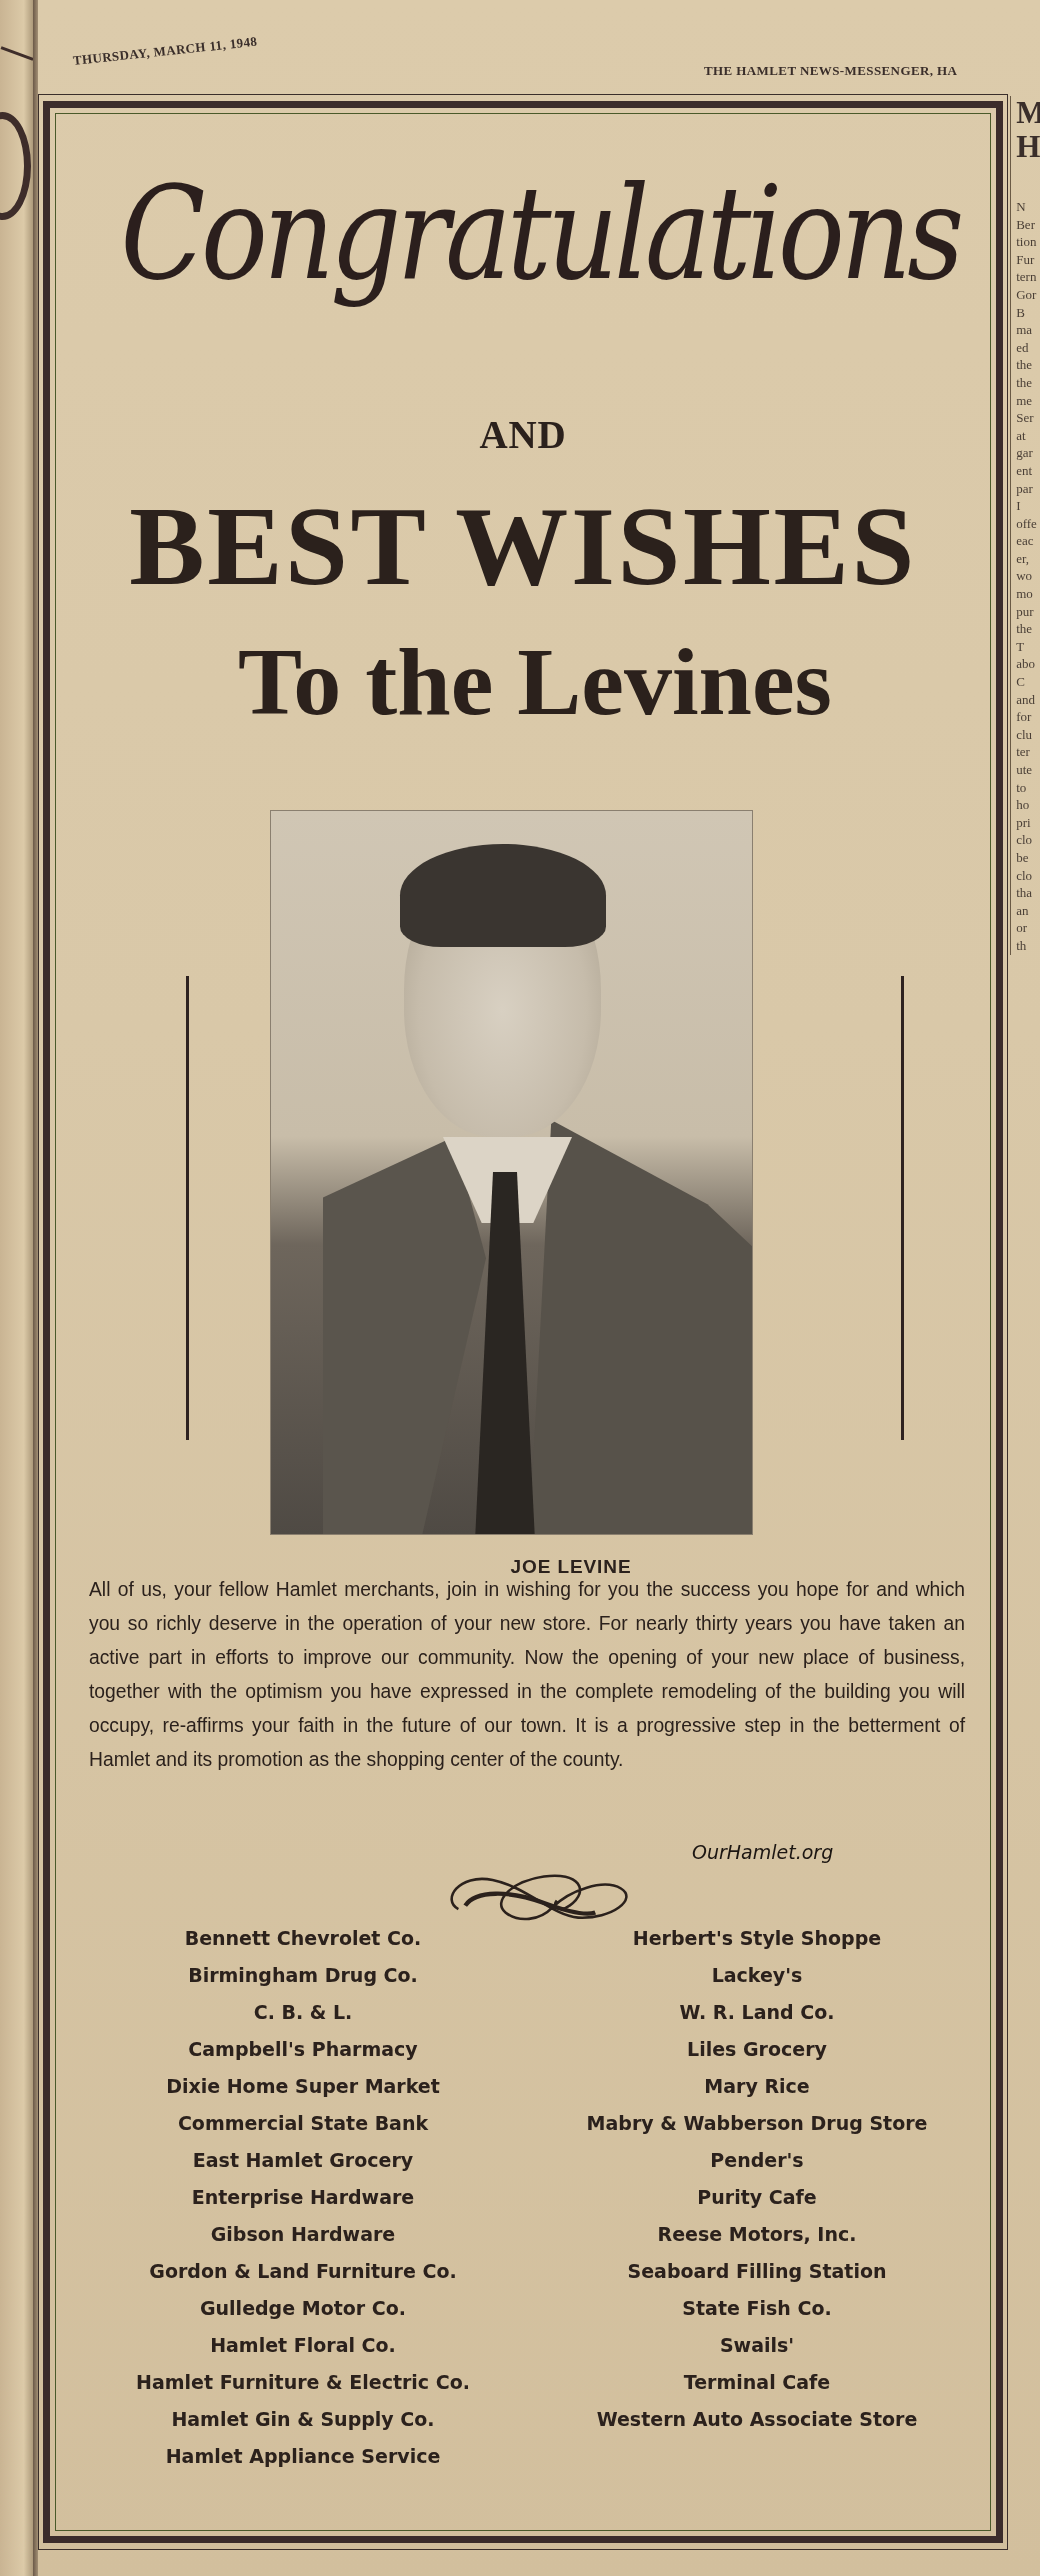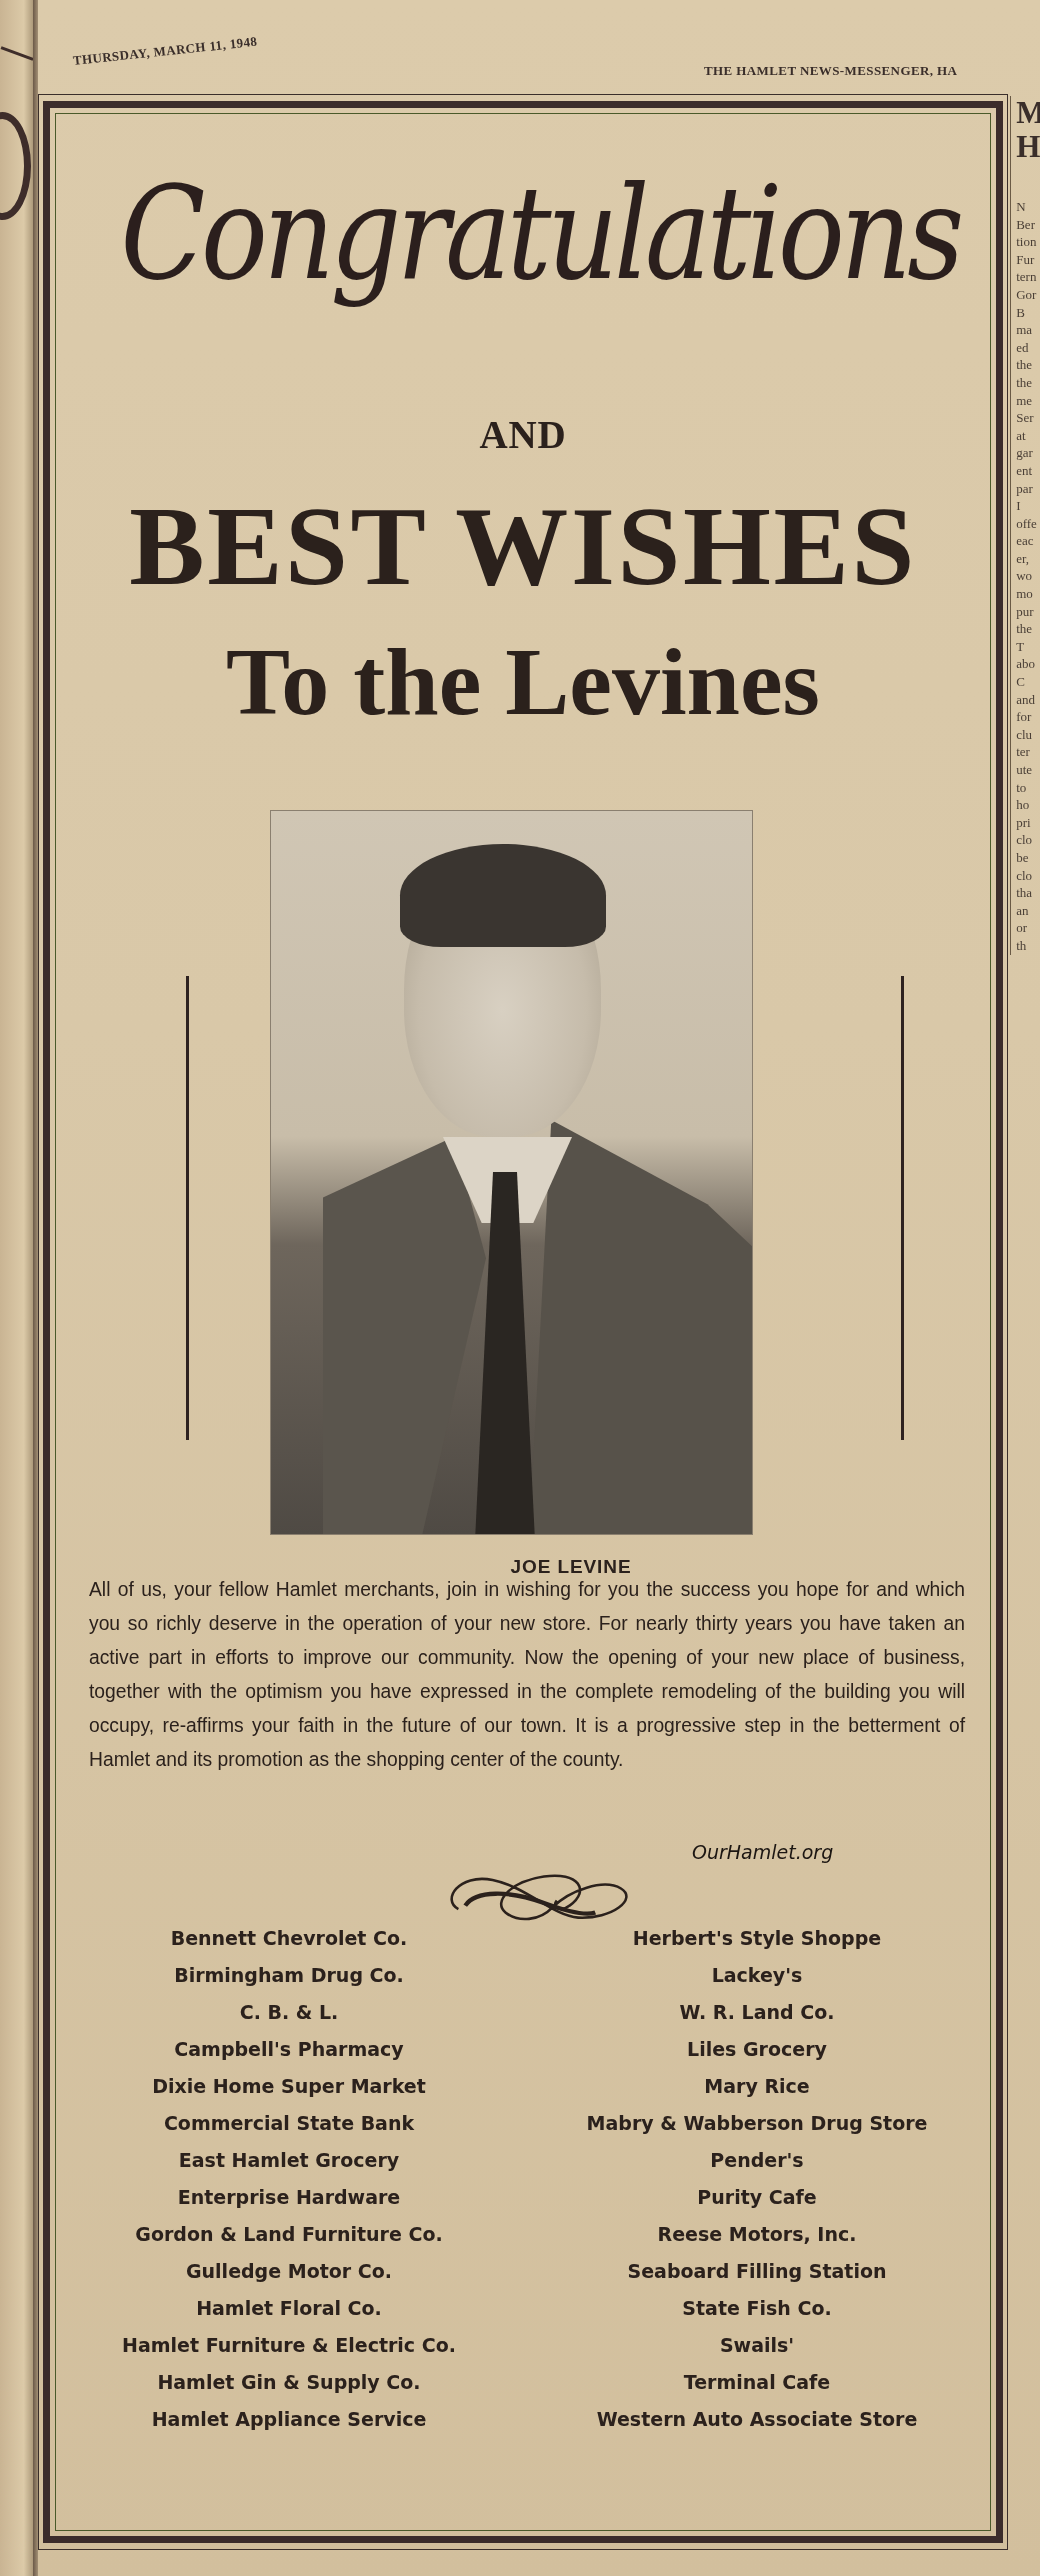--- a/index.html
+++ b/index.html
@@ -65,21 +65,21 @@
   .and {
     position: absolute; left: 0; top: 299px; width: 936px; text-align: center;
     font-size: 39px; font-weight: bold; letter-spacing: 0.9px;
   }
   .best {
     position: absolute; left: 0; top: 368px; width: 936px; text-align: center;
     font-size: 113px; font-weight: bold; letter-spacing: 2.6px; line-height: 129px;
   }
   .levines {
     position: absolute; left: 0; top: 513px; width: 936px; text-align: center;
-    font-size: 96px; font-weight: bold; line-height: 112px;
+    font-size: 96px; font-weight: bold; line-height: 112px; padding-left: 12px;
   }
   .vline { position: absolute; width: 3.4px; background: #2e2220; }
   .photo {
     position: absolute; left: 215px; top: 697px; width: 481px; height: 723px;
     background: linear-gradient(180deg, #d0c6b4 0%, #c8bda9 45%, #6e665c 60%, #4f4a44 100%);
     border: 0.9px solid #8a7f6f; overflow: hidden;
   }
   .photo .head {
     position: absolute; left: 133px; top: 43px; width: 197px; height: 283px;
     background: radial-gradient(ellipse at 50% 55%, #d8d0c2 0%, #c6bcab 60%, #a79d8b 100%);
@@ -118,21 +118,21 @@
   .watermark {
     position: absolute; left: 637px; top: 1728px;
     font-family: "DejaVu Sans", sans-serif; font-style: italic; font-size: 19px; color: #1c1612;
   }
   .flourish { position: absolute; left: 386px; top: 1743px; width: 223px; height: 77px; }
   .merchants {
     position: absolute; top: 1807px; width: 468px; text-align: center;
     font-family: "DejaVu Sans", sans-serif; font-weight: bold; font-size: 19px; line-height: 37px;
     color: #2b211c;
   }
-  .merchants.left { left: 0; }
+  .merchants.left { left: 0; padding-left: 14px; }
   .merchants.right { left: 468px; }
   .merchants div { white-space: nowrap; }
 </style>
 </head>
 <body>
 
 <div class="left-page">
   <div class="rule"></div>
   <div class="curl"></div>
 </div>
@@ -233,20 +233,21 @@
 
     <div class="merchants left" id="merch-left">
         <div>Bennett Chevrolet Co.</div>
         <div>Birmingham Drug Co.</div>
         <div>C. B. &amp; L.</div>
         <div>Campbell's Pharmacy</div>
         <div>Dixie Home Super Market</div>
         <div>Commercial State Bank</div>
         <div>East Hamlet Grocery</div>
         <div>Enterprise Hardware</div>
+        <div>Gibson Hardware</div>
         <div>Gordon &amp; Land Furniture Co.</div>
         <div>Gulledge Motor Co.</div>
         <div>Hamlet Floral Co.</div>
         <div>Hamlet Furniture &amp; Electric Co.</div>
         <div>Hamlet Gin &amp; Supply Co.</div>
         <div>Hamlet Appliance Service</div>
       </div>
     <div class="merchants right" id="merch-right">
         <div>Herbert's Style Shoppe</div>
         <div>Lackey's</div>

